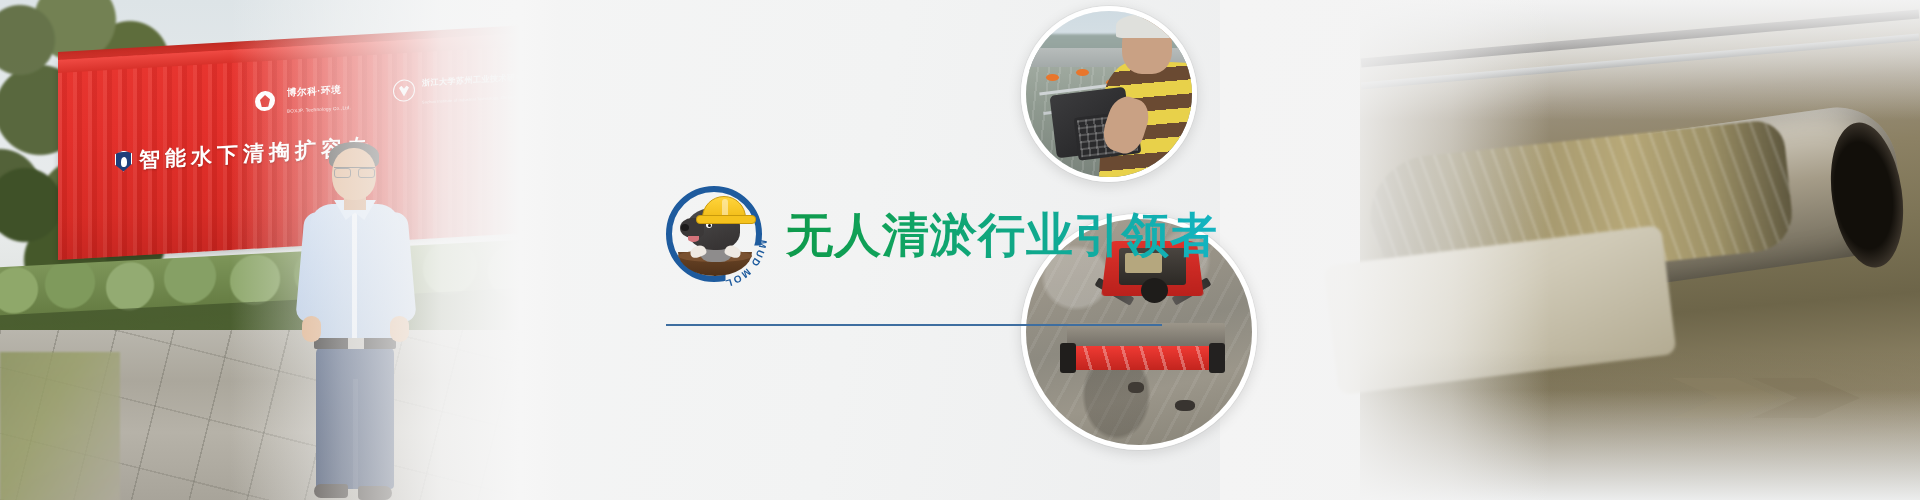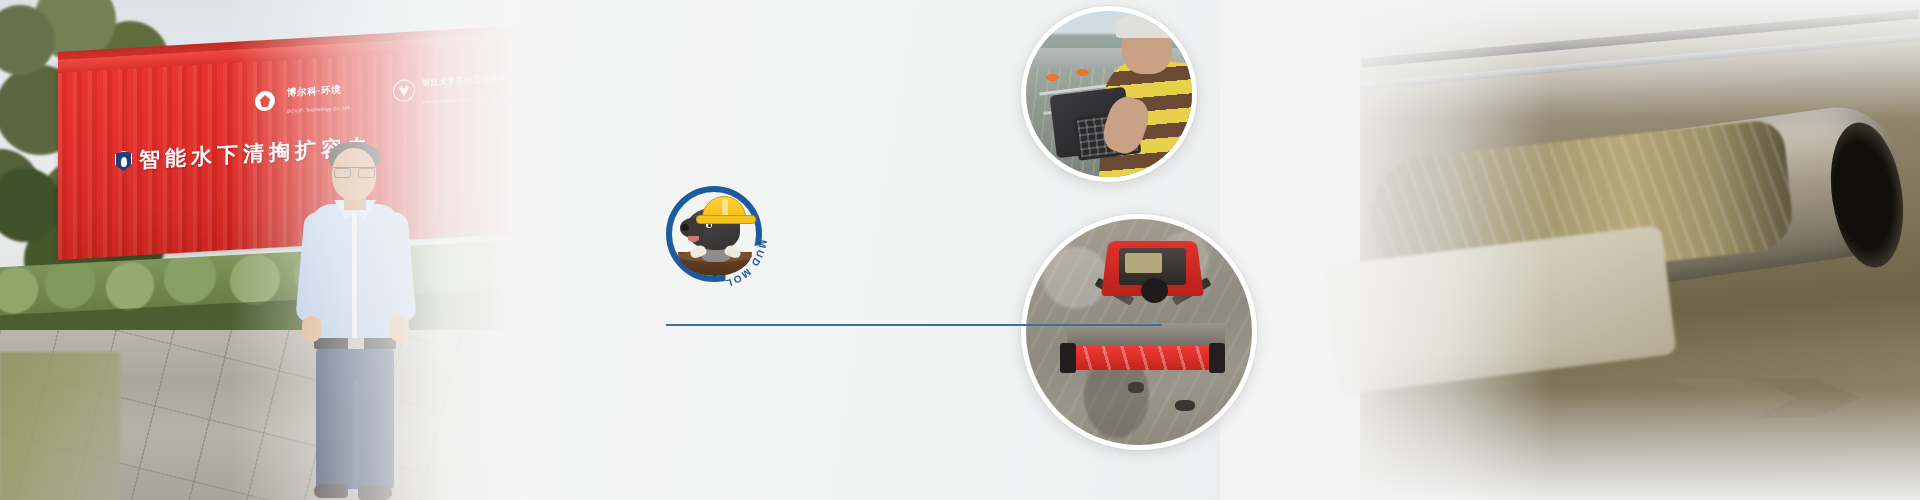--- a/index.html
+++ b/index.html
@@ -721,18 +721,19 @@
           <div class="mole-snout"></div>
           <div class="mole-nose"></div>
           <div class="mole-eye"></div>
           <div class="mole-mouth"></div>
           <div class="mole-helmet"></div>
           <div class="mole-pawL"></div>
           <div class="mole-pawR"></div>
         </div>
       </div>
 
+      <div class="headline">无人清淤行业引领者</div>
     </div>
 
     <div class="divider"></div>
   </div>
 
 </div>
 
 </body></html>

